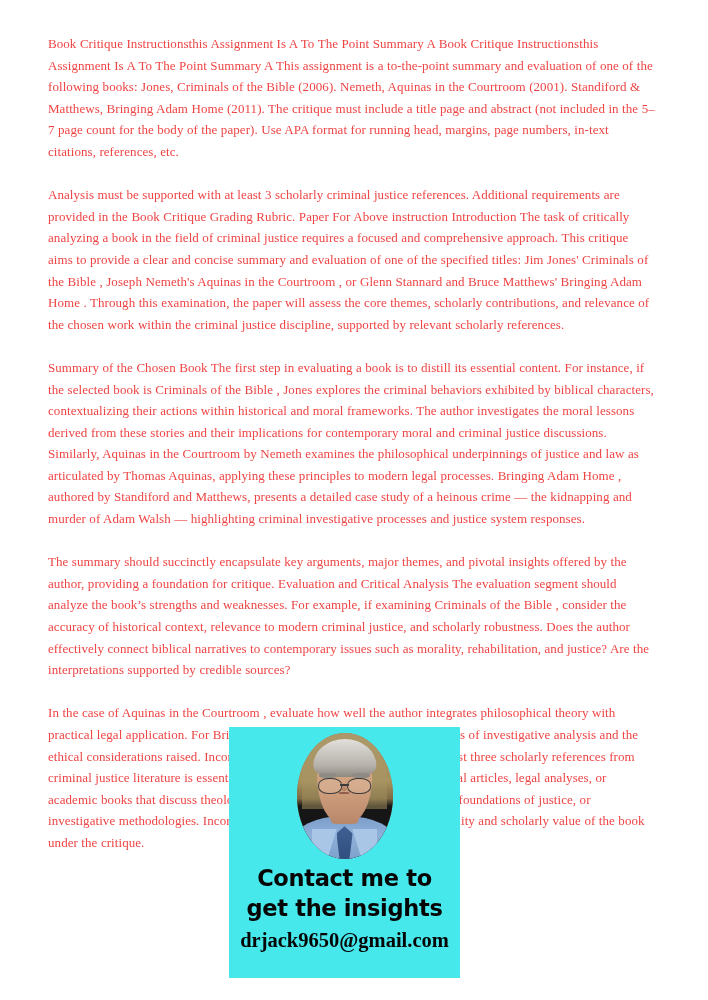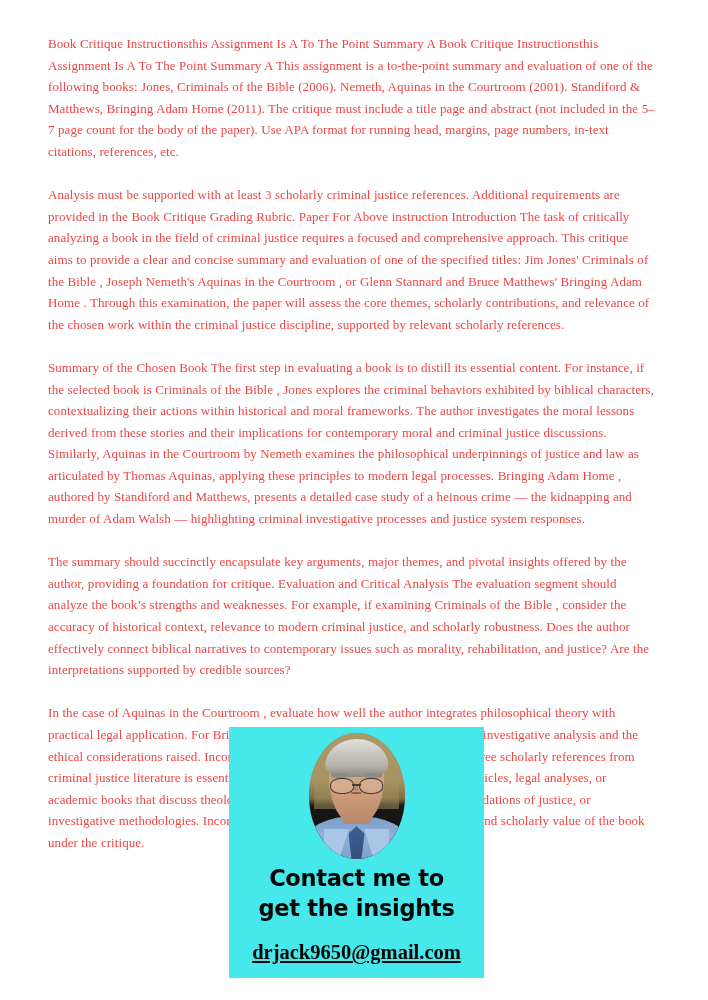--- a/index.html
+++ b/index.html
@@ -42,25 +42,26 @@
     letter-spacing: 0.005em;
     word-spacing: 0.01em;
   }
   .para:last-child { margin-bottom: 0; }
 
   
   #contact-overlay {
     position: absolute;
     left: 229px;
     top: 727px;
-    width: 255px;
+    width: 199px;
     height: 251px;
     background: #46e8ec;
     overflow: hidden;
     z-index: 20;
+    padding-left: 32px;
   }
 
   #portrait-wrap {
     position: absolute;
     left: 50%;
     top: 6px;
     transform: translateX(-50%);
     width: 96px;
     height: 126px;
     border-radius: 50% / 50%;
@@ -213,28 +214,27 @@
   .contact-line {
     font-family: "DejaVu Sans", "Liberation Sans", sans-serif;
     font-weight: bold;
     font-size: 22.5px;
     line-height: 30px;
     color: #050505;
     letter-spacing: -0.3px;
     white-space: nowrap;
   }
   #contact-email {
-    margin-top: 16px;
+    margin-top: 4px;
     font-family: "Liberation Serif", "DejaVu Serif", serif;
     font-weight: bold;
     font-size: 20.5px;
     line-height: 26px;
     color: #050505;
     white-space: nowrap;
-    text-decoration: underline;
   }
 </style>
 </head>
 <body>
 
 <div id="page">
 
   <div id="doc-body">
     <p class="para">Book Critique Instructionsthis Assignment Is A To The Point Summary A Book Critique Instructionsthis Assignment Is A To The Point Summary A This assignment is a to-the-point summary and evaluation of one of the following books: Jones, Criminals of the Bible (2006). Nemeth, Aquinas in the Courtroom (2001). Standiford &amp; Matthews, Bringing Adam Home (2011). The critique must include a title page and abstract (not included in the 5–7 page count for the body of the paper). Use APA format for running head, margins, page numbers, in-text citations, references, etc.</p>
     <p class="para">Analysis must be supported with at least 3 scholarly criminal justice references. Additional requirements are provided in the Book Critique Grading Rubric. Paper For Above instruction Introduction The task of critically analyzing a book in the field of criminal justice requires a focused and comprehensive approach. This critique aims to provide a clear and concise summary and evaluation of one of the specified titles: Jim Jones' Criminals of the Bible , Joseph Nemeth's Aquinas in the Courtroom , or Glenn Stannard and Bruce Matthews' Bringing Adam Home . Through this examination, the paper will assess the core themes, scholarly contributions, and relevance of the chosen work within the criminal justice discipline, supported by relevant scholarly references.</p>

